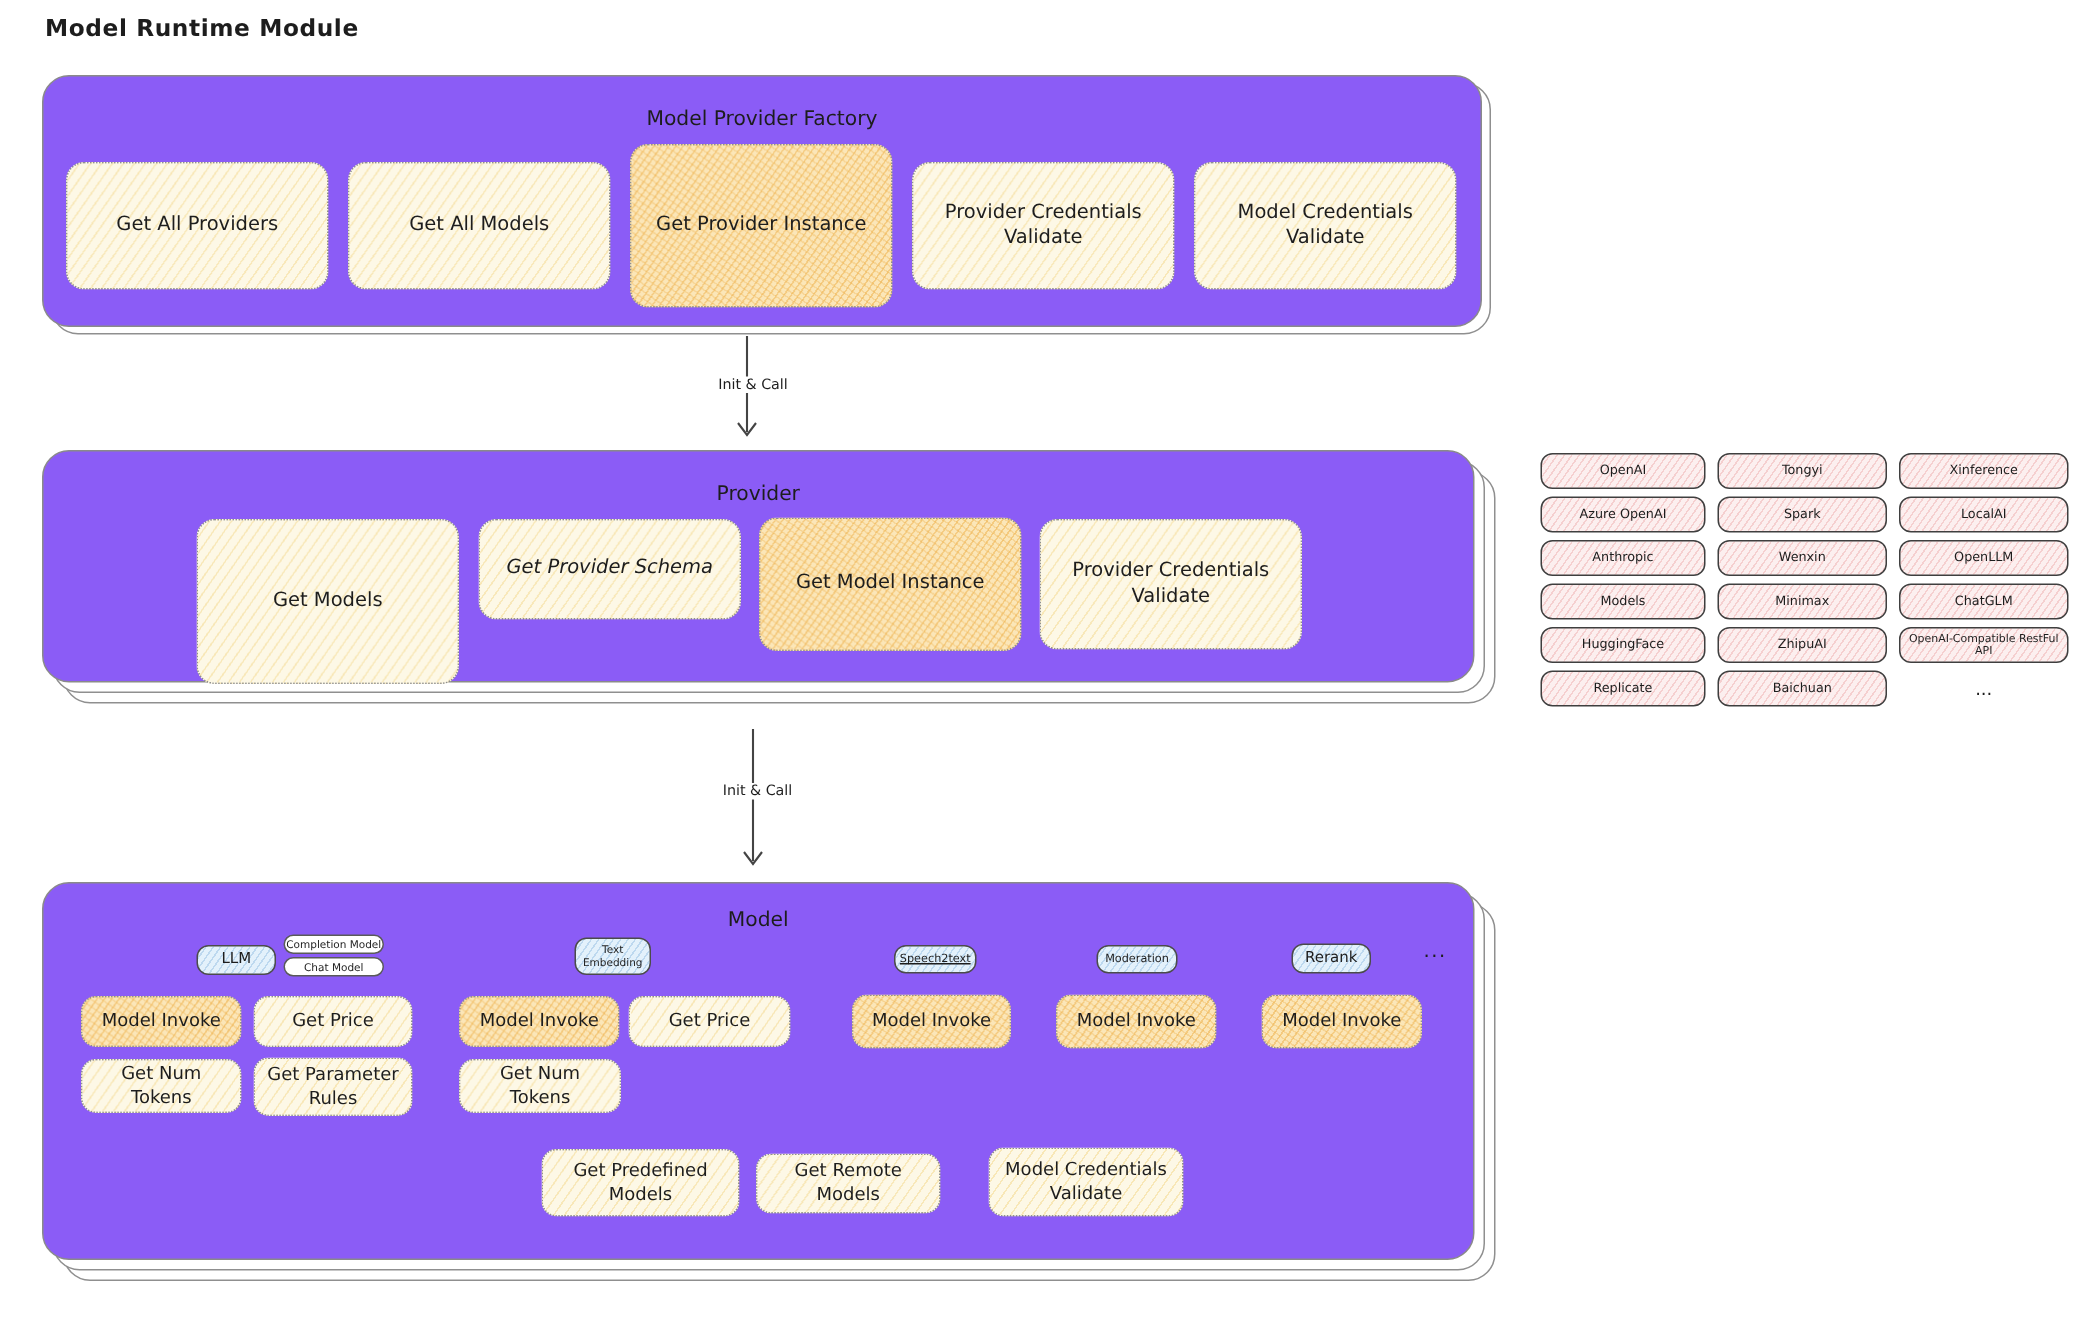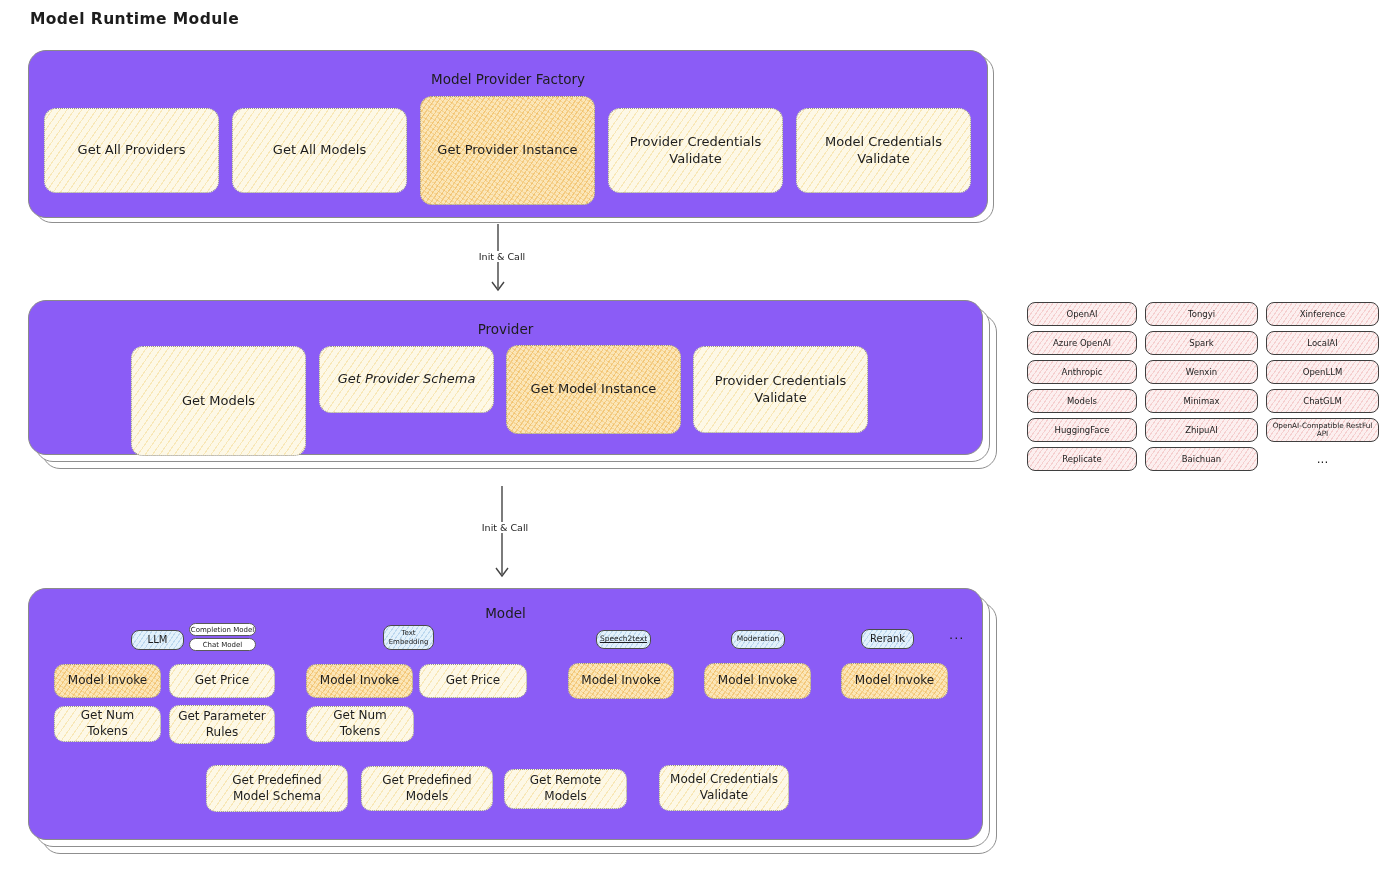--- a/index.html
+++ b/index.html
@@ -155,19 +155,18 @@
     <div class="btn small yellow" style="left:140px; top:116px; width:106px; height:39px;">Get Parameter Rules</div>
 
     <div class="btn small orange" style="left:277px; top:75px; width:107px; height:34px;">Model Invoke</div>
     <div class="btn small yellow" style="left:390px; top:75px; width:108px; height:34px;">Get Price</div>
     <div class="btn small yellow" style="left:277px; top:117px; width:108px; height:36px;">Get Num Tokens</div>
 
     <div class="btn small orange" style="left:539px; top:74px; width:106px; height:36px;">Model Invoke</div>
     <div class="btn small orange" style="left:675px; top:74px; width:107px; height:36px;">Model Invoke</div>
     <div class="btn small orange" style="left:812px; top:74px; width:107px; height:36px;">Model Invoke</div>
 
-    <div class="btn small yellow" style="left:177px; top:176px; width:142px; height:47px;">Get Predefined Model Schema</div>
     <div class="btn small yellow" style="left:332px; top:177px; width:132px; height:45px;">Get Predefined Models</div>
     <div class="btn small yellow" style="left:475px; top:180px; width:123px; height:40px;">Get Remote Models</div>
     <div class="btn small yellow" style="left:630px; top:176px; width:130px; height:46px;">Model Credentials Validate</div>
   </div>
 
 </div>
 
 </body></html>

